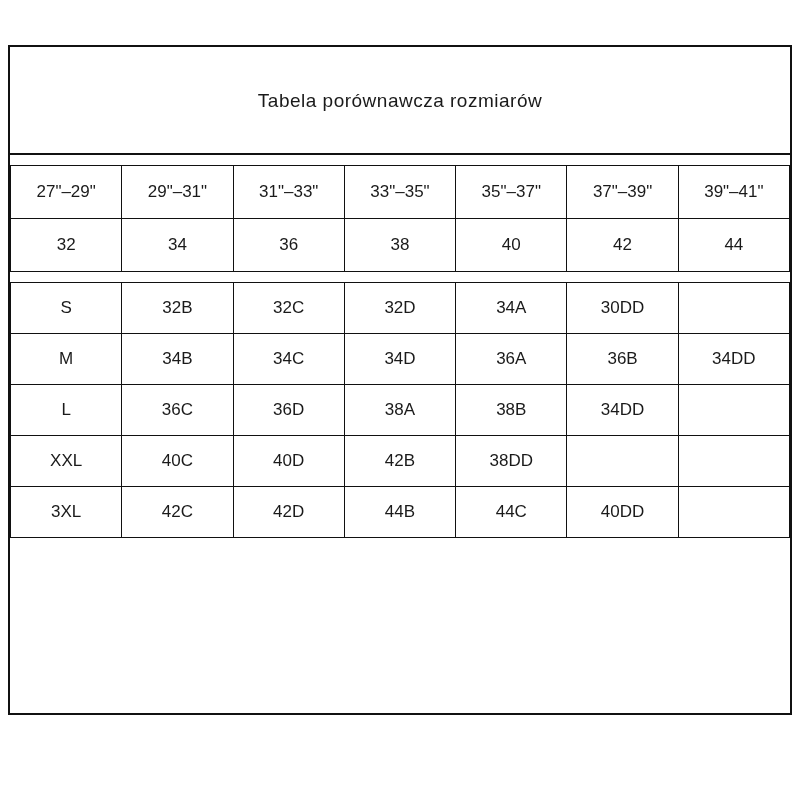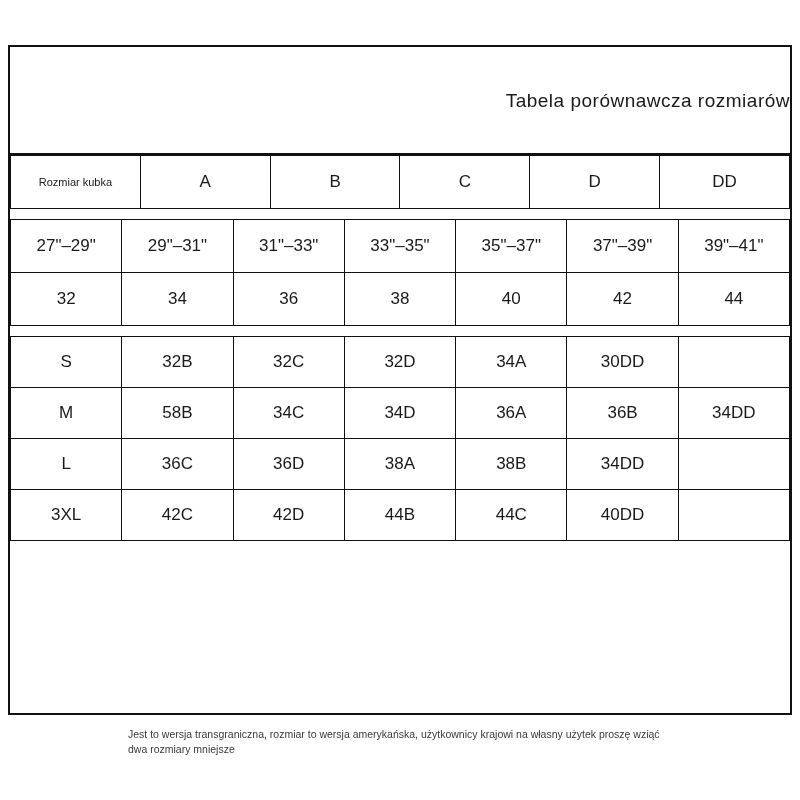--- a/index.html
+++ b/index.html
@@ -34,21 +34,21 @@
     border: 2px solid #111;
     box-sizing: border-box;
   }
 
   .title-zone {
     height: 108px;
     border-bottom: 2px solid #111;
     box-sizing: border-box;
     display: flex;
     align-items: center;
-    justify-content: flex-end;
+    justify-content: center;
   }
   .title {
     font-size: 19px;
     line-height: 25px;
     text-align: center;
     letter-spacing: 0.5px;
     max-width: 330px;
   }
 
   table {
@@ -107,28 +107,20 @@
 <div class="sheet">
 
   <div class="frame">
 
     <div class="title-zone">
       <div class="title">Tabela porównawcza rozmiarów</div>
     </div>
 
     <table class="sec-a">
       <tbody>
-      <tr>
-        <td class="label">Rozmiar kubka</td>
-        <td class="val">A</td>
-        <td class="val">B</td>
-        <td class="val">C</td>
-        <td class="val">D</td>
-        <td class="val">DD</td>
-      </tr>
     </tbody>
       </table>
 
     <table class="gap">
       <tbody>
           <tr>
             <td></td>
           </tr>
     </tbody>
       </table>
@@ -170,45 +162,53 @@
         <td>S</td>
         <td>32B</td>
         <td>32C</td>
         <td>32D</td>
         <td>34A</td>
         <td>30DD</td>
         <td class="empty"></td>
       </tr>
       <tr>
         <td>M</td>
-        <td>58B</td>
+        <td>34B</td>
         <td>34C</td>
         <td>34D</td>
         <td>36A</td>
         <td>36B</td>
         <td>34DD</td>
       </tr>
       <tr>
         <td>L</td>
         <td>36C</td>
         <td>36D</td>
         <td>38A</td>
         <td>38B</td>
         <td>34DD</td>
         <td class="empty"></td>
       </tr>
       <tr>
+        <td>XXL</td>
+        <td>40C</td>
+        <td>40D</td>
+        <td>42B</td>
+        <td>38DD</td>
+        <td class="empty"></td>
+        <td class="empty"></td>
+      </tr>
+      <tr>
         <td>3XL</td>
         <td>42C</td>
         <td>42D</td>
         <td>44B</td>
         <td>44C</td>
         <td>40DD</td>
         <td class="empty"></td>
       </tr>
     </tbody>
       </table>
 
   </div>
 
-  <div class="footnote">Jest to wersja transgraniczna, rozmiar to wersja amerykańska, użytkownicy krajowi na własny użytek proszę wziąć dwa rozmiary mniejsze</div>
 
 </div>
 
 </body></html>

